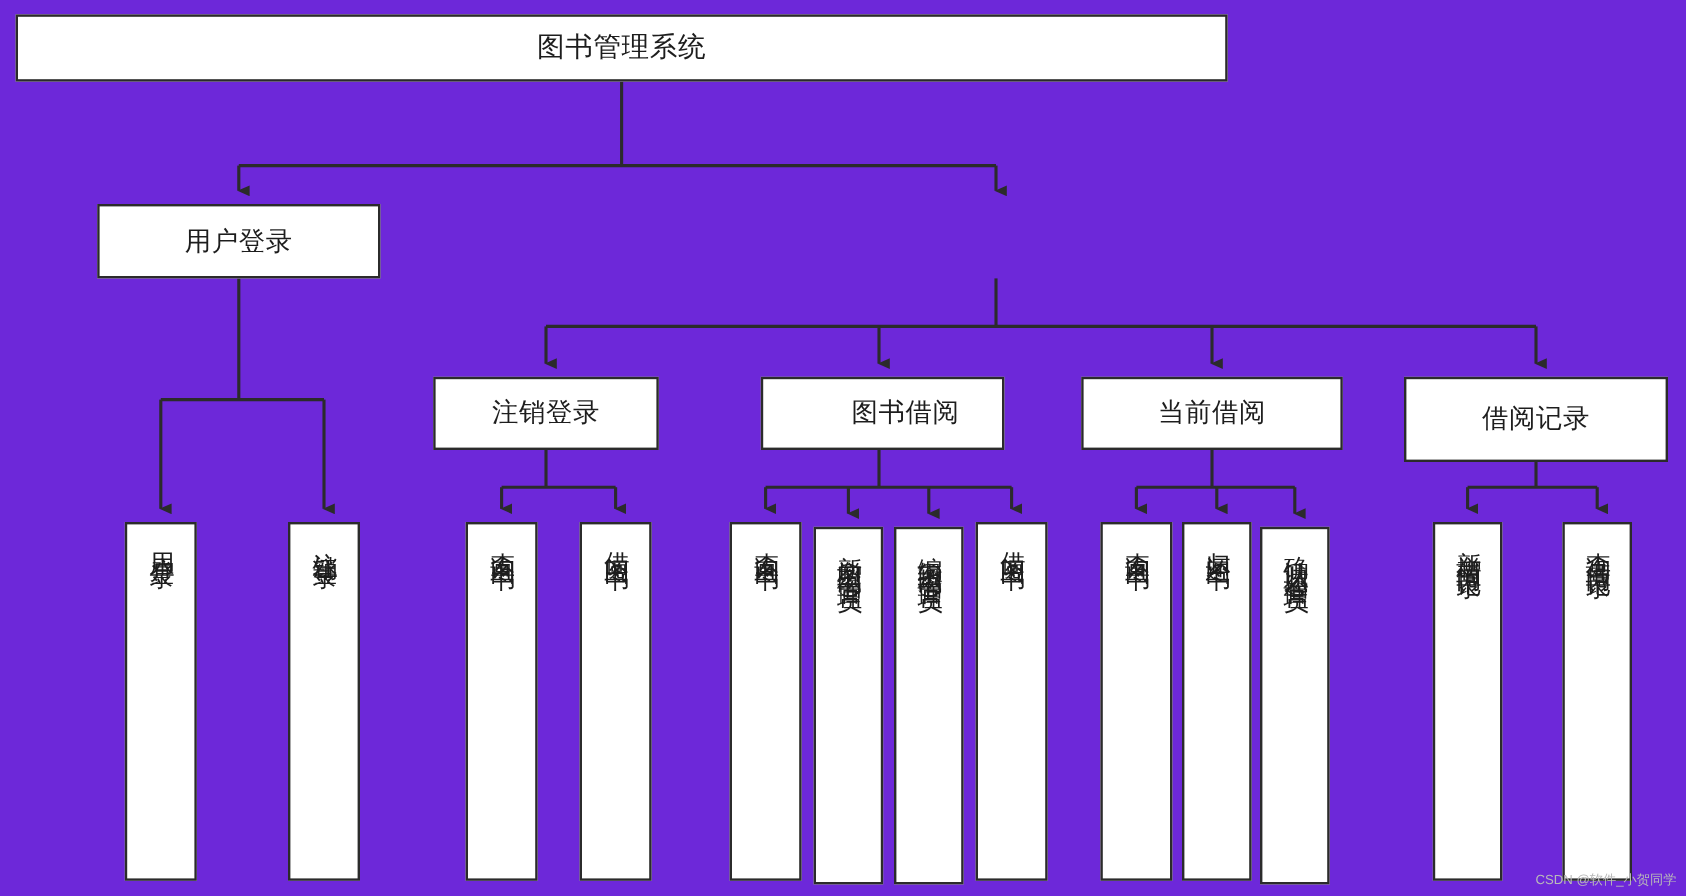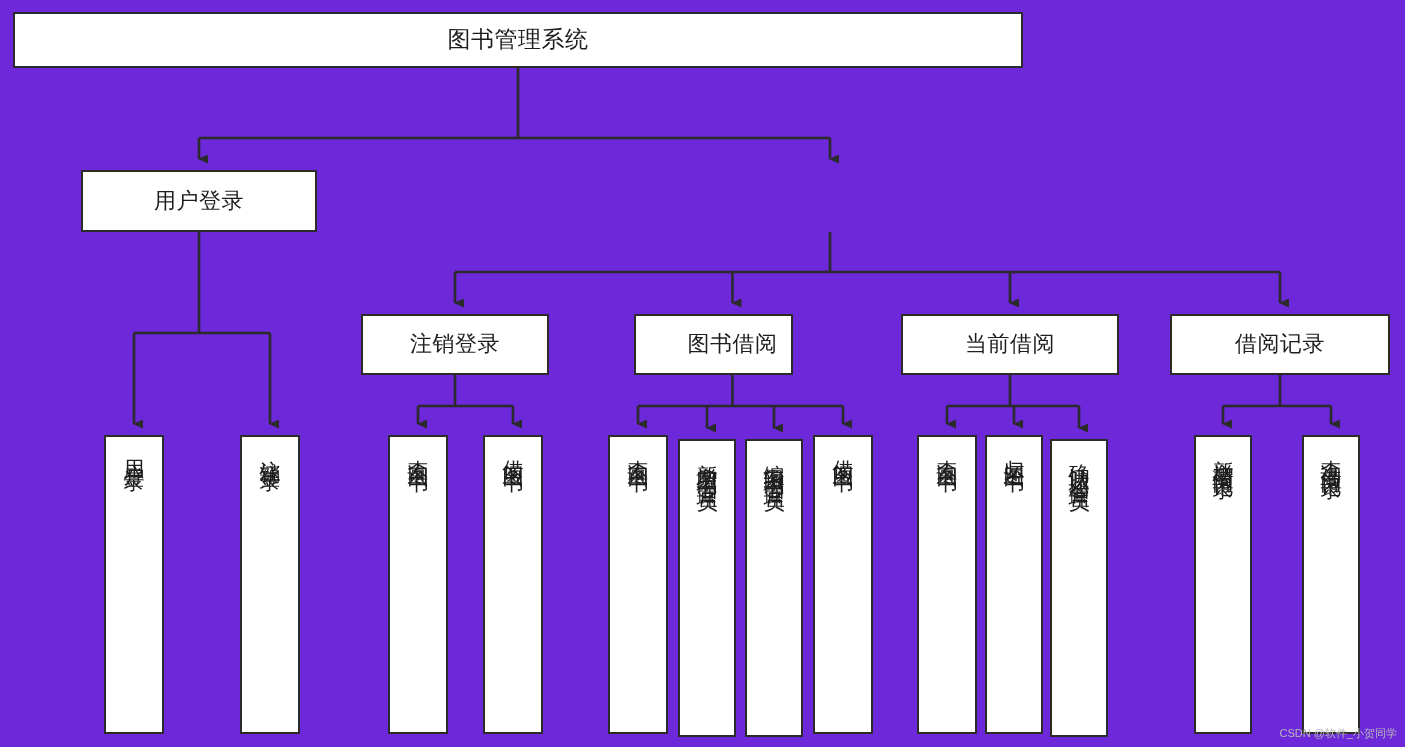--- a/index.html
+++ b/index.html
@@ -123,29 +123,29 @@
 
   <div class="node horizontal" style="left: 81px; top: 170px; width: 236px; height: 62px;">
     <span class="node-label">用户登录</span>
   </div>
 
 
   <div class="node horizontal" style="left: 361px; top: 314px; width: 188px; height: 61px;">
     <span class="node-label">注销登录</span>
   </div>
 
-  <div class="node horizontal" style="left: 634px; top: 314px; width: 159px; height: 61px; padding-left: 38px;">
+  <div class="node horizontal" style="left: 634px; top: 314px; width: 203px; height: 61px; padding-left: 38px;">
     <span class="node-label">图书借阅</span>
   </div>
 
   <div class="node horizontal" style="left: 901px; top: 314px; width: 218px; height: 61px; align-items: center;">
     <span class="node-label">当前借阅</span>
   </div>
 
-  <div class="node horizontal" style="left: 1170px; top: 314px; width: 220px; height: 61px;">
+  <div class="node horizontal" style="left: 1170px; top: 314px; width: 220px; height: 71px;">
     <span class="node-label">借阅记录</span>
   </div>
 
   <div class="node vertical" style="left: 104px; top: 435px; width: 60px; height: 299px;">
     <span class="node-label">用户登录</span>
   </div>
 
   <div class="node vertical" style="left: 240px; top: 435px; width: 60px; height: 299px;">
     <span class="node-label">注销登录</span>
   </div>

